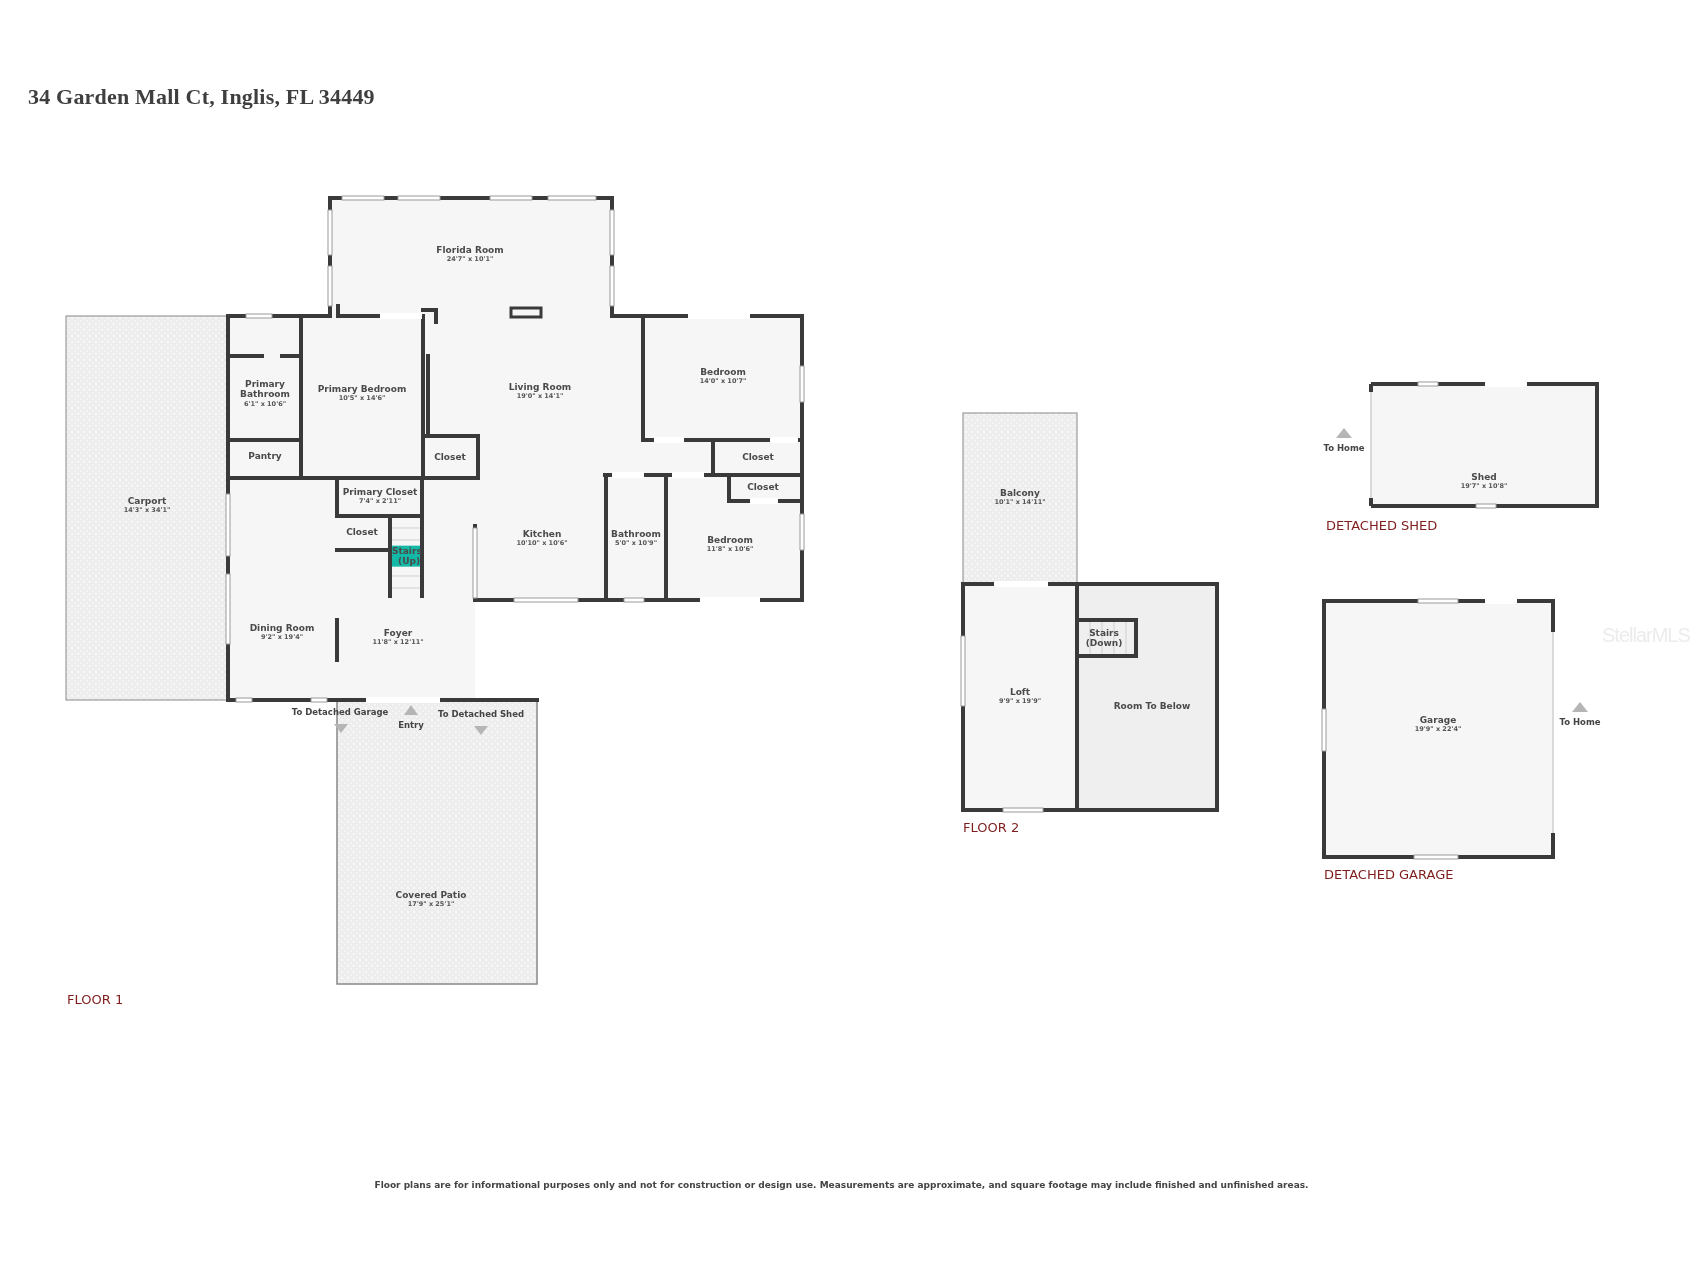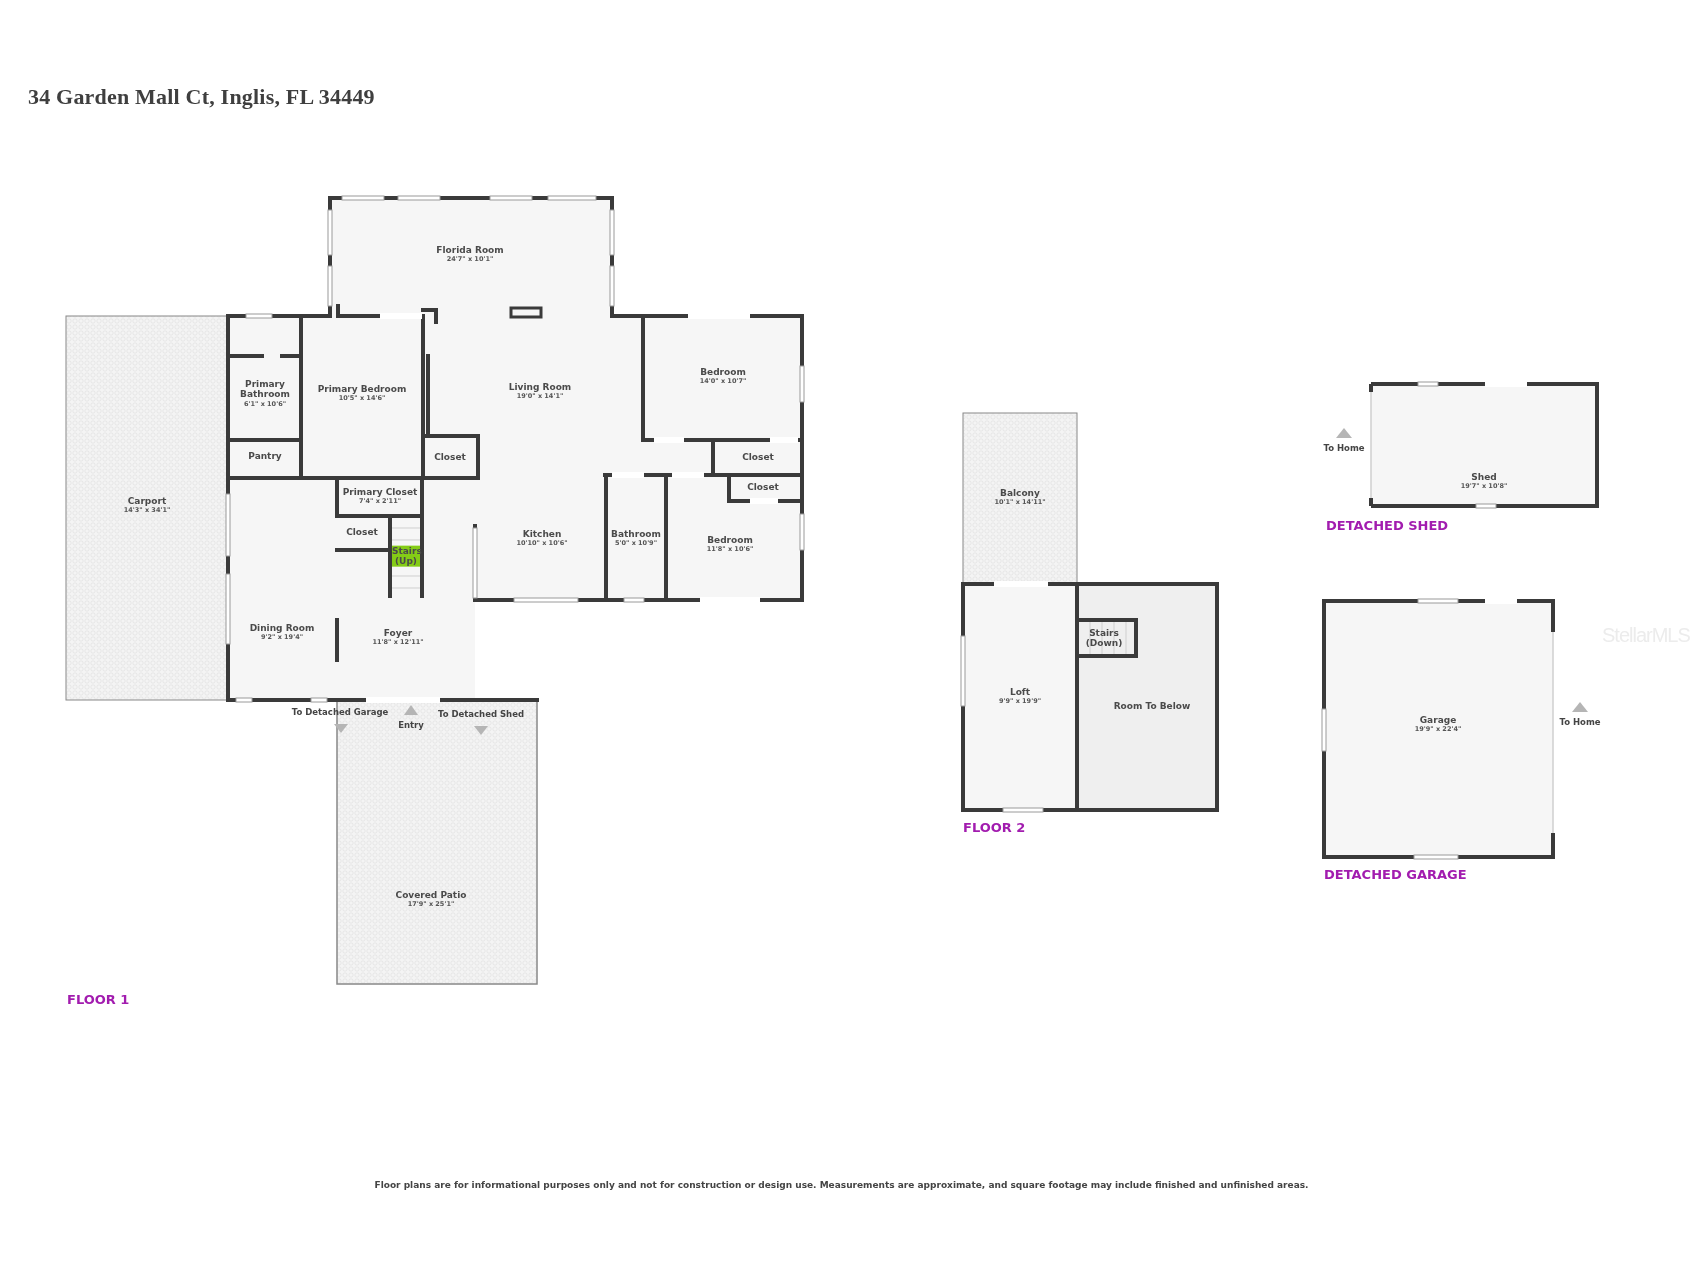--- a/index.html
+++ b/index.html
@@ -3,21 +3,21 @@
 <meta charset="utf-8">
 <style>
   html, body { margin: 0; padding: 0; background: #ffffff; }
   body { width: 1697px; height: 1272px; position: relative; overflow: hidden;
          font-family: "DejaVu Sans", "Liberation Sans", sans-serif; color: #444; }
   .title { position: absolute; left: 28px; top: 84px; font-size: 22px; font-weight: bold; color: #3f3f3f; letter-spacing: 0.2px; font-family: Liberation Serif, serif; }
   .plan { position: absolute; left: 0; top: 0; }
   .lbl { position: absolute; transform: translate(-50%, -50%); text-align: center; white-space: nowrap; line-height: 1.15; }
   .lbl .n { font-size: 9px; font-weight: bold; color: #4a4a4a; display: block; }
   .lbl .d { font-size: 6.5px; font-weight: bold; color: #555; display: block; margin-top: 1px; }
-  .floor { position: absolute; font-size: 13px; font-weight: bold; color: #a21caf; }
+  .floor { position: absolute; font-size: 13px; font-weight: normal; color: #7f1d1d; }
   .nav { position: absolute; font-size: 8.5px; font-weight: bold; color: #444; white-space: nowrap; transform: translateX(-50%); }
   .disclaimer { position: absolute; left: 0; width: 1683px; top: 1180px; text-align: center; font-size: 9px; font-weight: bold; color: #444; }
   .watermark { position: absolute; left: 1602px; top: 624px; font-size: 20px; color: #ececec; font-family: "Liberation Sans", sans-serif; letter-spacing: -1px; }
 </style>
 </head>
 <body>
 
 <div class="title">34 Garden Mall Ct, Inglis, FL 34449</div>
 
 <svg class="plan" width="1697" height="1272" viewBox="0 0 1697 1272">
@@ -209,21 +209,21 @@
   <span class="d">14'3" x 34'1"</span>
 </div>
 <div class="lbl" style="left:380px;top:496px;">
   <span class="n">Primary Closet</span>
   <span class="d">7'4" x 2'11"</span>
 </div>
 <div class="lbl" style="left:362px;top:532px;">
   <span class="n">Closet</span>
 </div>
 <div class="lbl" style="left:406px;top:556px;">
-  <span class="n" style="width:28px;white-space:normal;background:#84cc16;">Stairs (Up)</span>
+  <span class="n" style="width:28px;white-space:normal;background:#14b8a6;text-align:right;">Stairs (Up)</span>
 </div>
 <div class="lbl" style="left:542px;top:538px;">
   <span class="n">Kitchen</span>
   <span class="d">10'10" x 10'6"</span>
 </div>
 <div class="lbl" style="left:636px;top:538px;">
   <span class="n">Bathroom</span>
   <span class="d">5'0" x 10'9"</span>
 </div>
 <div class="lbl" style="left:730px;top:544px;">

